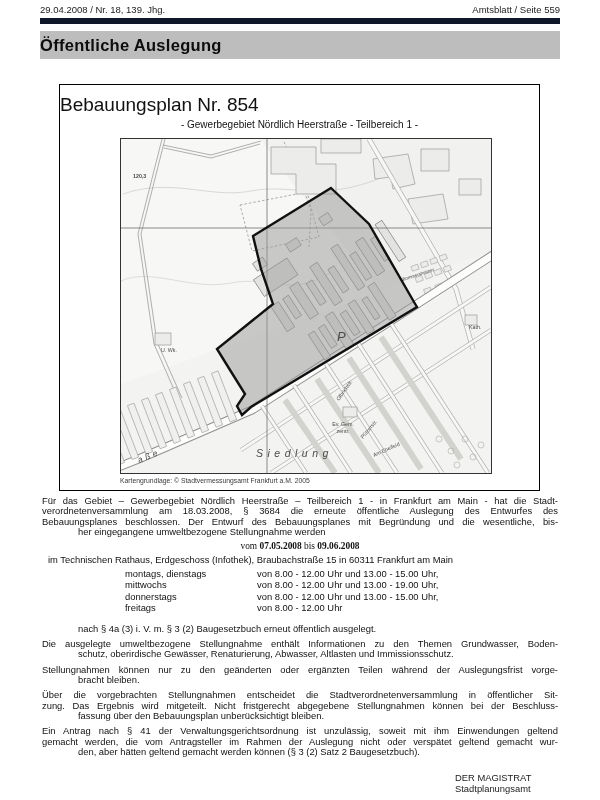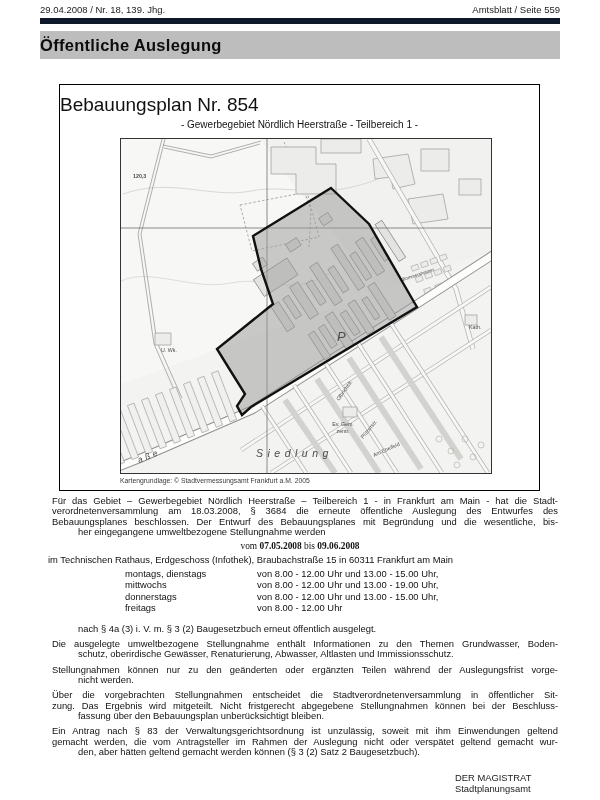--- a/index.html
+++ b/index.html
@@ -19,21 +19,21 @@
   .plan-box{position:absolute;top:84px;left:59px;width:481px;height:407px;border:1.3px solid #000;
             box-sizing:border-box;background:#fff;}
   .plan-title{margin-top:9px;text-align:left;font-size:19px;color:#111;}
   .plan-subtitle{margin-top:3px;text-align:center;font-size:10px;color:#111;}
   .map-frame{position:absolute;left:60px;top:53px;width:370px;height:334px;border:1px solid #333;
              box-sizing:content-box;background:#f7f7f5;overflow:hidden;}
   .map-caption{position:absolute;left:60px;top:392px;font-size:6.8px;color:#3a3a3a;}
 
   
   .content{position:absolute;top:496px;left:42px;width:516px;font-size:9.4px;line-height:10.35px;color:#111;}
-  .jline{text-align:justify;text-align-last:justify;margin-left:10px;}
+  .jline{text-align:justify;text-align-last:justify;}
   .jlast{text-align:left;padding-left:36px;}
   .para{margin-bottom:5px;}
   #intro{margin-bottom:4px;}
   .dates-line{text-align:center;margin:4px 0 3px 0;font-family:Liberation Serif, serif;}
   .dates-line span{white-space:pre;}
   .date-bold{font-weight:bold;}
   .loc-line{padding-left:6px;margin-bottom:3px;}
   .schedule{margin-bottom:10px;line-height:11.4px;}
   .sched-row{padding-left:83px;display:flex;}
   .sched-days{width:132px;flex:none;}
@@ -251,29 +251,29 @@
     <div id="paras">
         <div class="para">
           <div class="jlast">nach § 4a (3) i. V. m. § 3 (2) Baugesetzbuch erneut öffentlich ausgelegt.</div>
         </div>
         <div class="para">
           <div class="jline">Die ausgelegte umweltbezogene Stellungnahme enthält Informationen zu den Themen Grundwasser, Boden-</div>
           <div class="jlast">schutz, oberirdische Gewässer, Renaturierung, Abwasser, Altlasten und Immissionsschutz.</div>
         </div>
         <div class="para">
           <div class="jline">Stellungnahmen können nur zu den geänderten oder ergänzten Teilen während der Auslegungsfrist vorge-</div>
-          <div class="jlast">nicht werden.</div>
+          <div class="jlast">bracht bleiben.</div>
         </div>
         <div class="para">
           <div class="jline">Über die vorgebrachten Stellungnahmen entscheidet die Stadtverordnetenversammlung in öffentlicher Sit-</div>
           <div class="jline">zung. Das Ergebnis wird mitgeteilt. Nicht fristgerecht abgegebene Stellungnahmen können bei der Beschluss-</div>
           <div class="jlast">fassung über den Bebauungsplan unberücksichtigt bleiben.</div>
         </div>
         <div class="para">
-          <div class="jline">Ein Antrag nach § 83 der Verwaltungsgerichtsordnung ist unzulässig, soweit mit ihm Einwendungen geltend</div>
+          <div class="jline">Ein Antrag nach § 41 der Verwaltungsgerichtsordnung ist unzulässig, soweit mit ihm Einwendungen geltend</div>
           <div class="jline">gemacht werden, die vom Antragsteller im Rahmen der Auslegung nicht oder verspätet geltend gemacht wur-</div>
           <div class="jlast">den, aber hätten geltend gemacht werden können (§ 3 (2) Satz 2 Baugesetzbuch).</div>
         </div>
       </div>
   </div>
 
   <div class="signature">
     <div>DER MAGISTRAT</div>
     <div>Stadtplanungsamt</div>
   </div>

